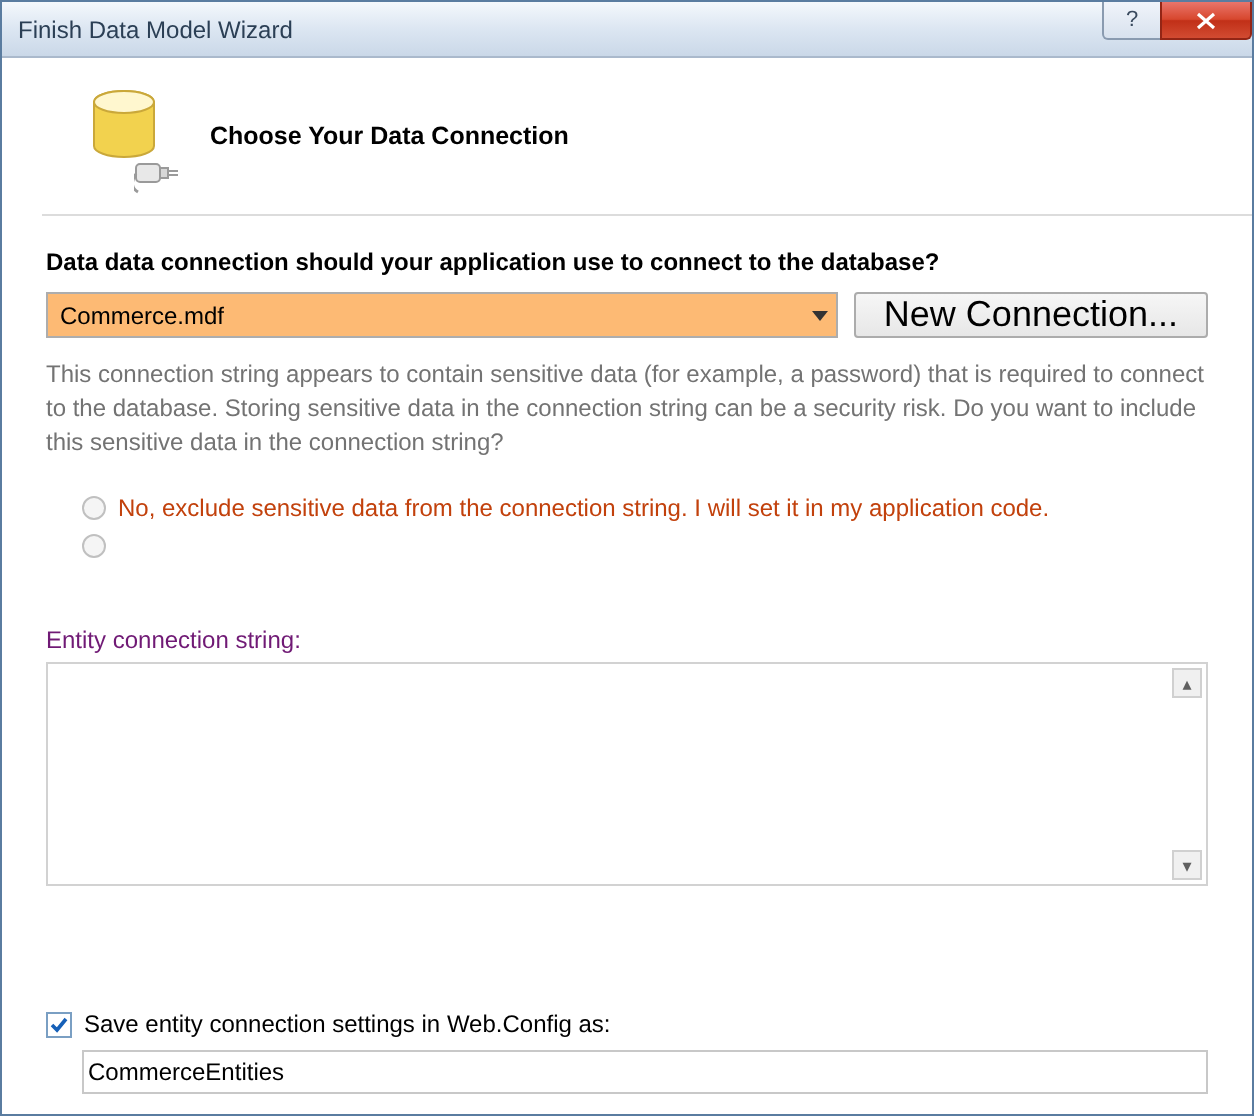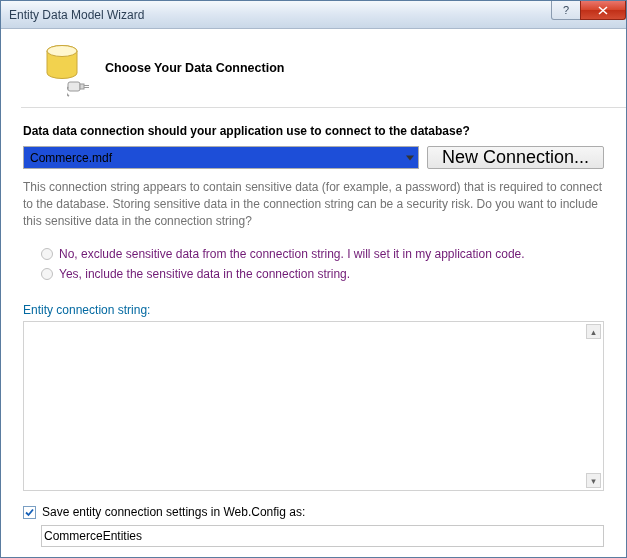--- a/index.html
+++ b/index.html
@@ -106,21 +106,21 @@
   }
   .conn-row {
     display: flex;
     gap: 8px;
     margin-bottom: 10px;
   }
   .dropdown {
     flex: 1;
     height: 23px;
     border: 1px solid #adadad;
-    background: #1d4ed8;
+    background: #fdba74;
     display: flex;
     align-items: center;
     padding: 0 6px;
     position: relative;
   }
   .dropdown-arrow {
     position: absolute;
     right: 4px;
     top: 50%;
     transform: translateY(-50%);
@@ -139,38 +139,38 @@
     border-radius: 2px;
   }
   .btn-newconn { min-width: 140px; }
   .sensitive-text {
     color: #737373;
     line-height: 1.4;
     margin-bottom: 12px;
   }
   .radio-group {
     padding-left: 18px;
-    margin-bottom: 16px;
-    color: #701a75;
+    margin-bottom: 28px;
+    color: #c2410c;
   }
   .radio-row {
     display: flex;
     align-items: center;
     gap: 6px;
     margin: 6px 0;
   }
   .radio-circle {
     width: 12px; height: 12px;
     border: 1px solid #c0c0c0;
     border-radius: 50%;
     background: #f5f5f5;
     flex-shrink: 0;
   }
   .ecs-label {
-    color: #0369a1;
+    color: #701a75;
     margin-bottom: 4px;
   }
   .ecs-box {
     flex: 1;
     min-height: 100px;
     border: 1px solid #d2d2d2;
     background: #fff;
     position: relative;
     margin-bottom: 14px;
   }
@@ -184,20 +184,21 @@
     font-size: 9px; color: #606060;
   }
   .scroll-up { top: 2px; }
   .scroll-down { bottom: 2px; }
   .save-row {
     display: flex;
     align-items: center;
     gap: 6px;
     margin-bottom: 6px;
     color: #000;
+    margin-top: 48px;
   }
   .checkbox {
     width: 13px; height: 13px;
     border: 1px solid #7a9fc3;
     background: #fff;
     display: flex; align-items: center; justify-content: center;
     flex-shrink: 0;
   }
   .checkbox svg { display:block; }
   .save-input {
@@ -228,21 +229,21 @@
     background: linear-gradient(to bottom, #f7f7f7, #efefef);
     border-color: #cfcfcf;
   }
 </style>
 </head>
 <body>
 
 <div class="window">
 
   <div class="titlebar">
-    <span class="titlebar-title">Entity Data Model Wizard</span>
+    <span class="titlebar-title">Finish Data Model Wizard</span>
     <div class="titlebar-controls">
       <div class="titlebar-btn titlebar-help">
         <span>?</span>
       </div>
       <div class="titlebar-btn titlebar-close">
         <svg width="10" height="9" viewBox="0 0 10 9">
           <path d="M1 1 L9 8 M9 1 L1 8" stroke="#fff" stroke-width="1.6"></path>
         </svg>
       </div>
     </div>
@@ -279,21 +280,20 @@
 
     <div class="sensitive-text">This connection string appears to contain sensitive data (for example, a password) that is required to connect to the database. Storing sensitive data in the connection string can be a security risk. Do you want to include this sensitive data in the connection string?</div>
 
     <div class="radio-group">
       <div class="radio-row">
         <span class="radio-circle"></span>
         <span>No, exclude sensitive data from the connection string. I will set it in my application code.</span>
       </div>
       <div class="radio-row">
         <span class="radio-circle"></span>
-        <span>Yes, include the sensitive data in the connection string.</span>
       </div>
     </div>
 
     <div class="ecs-label">Entity connection string:</div>
     <div class="ecs-box">
       <div class="scroll-up">
         <span>▴</span>
       </div>
       <div class="scroll-down">
         <span>▾</span>

